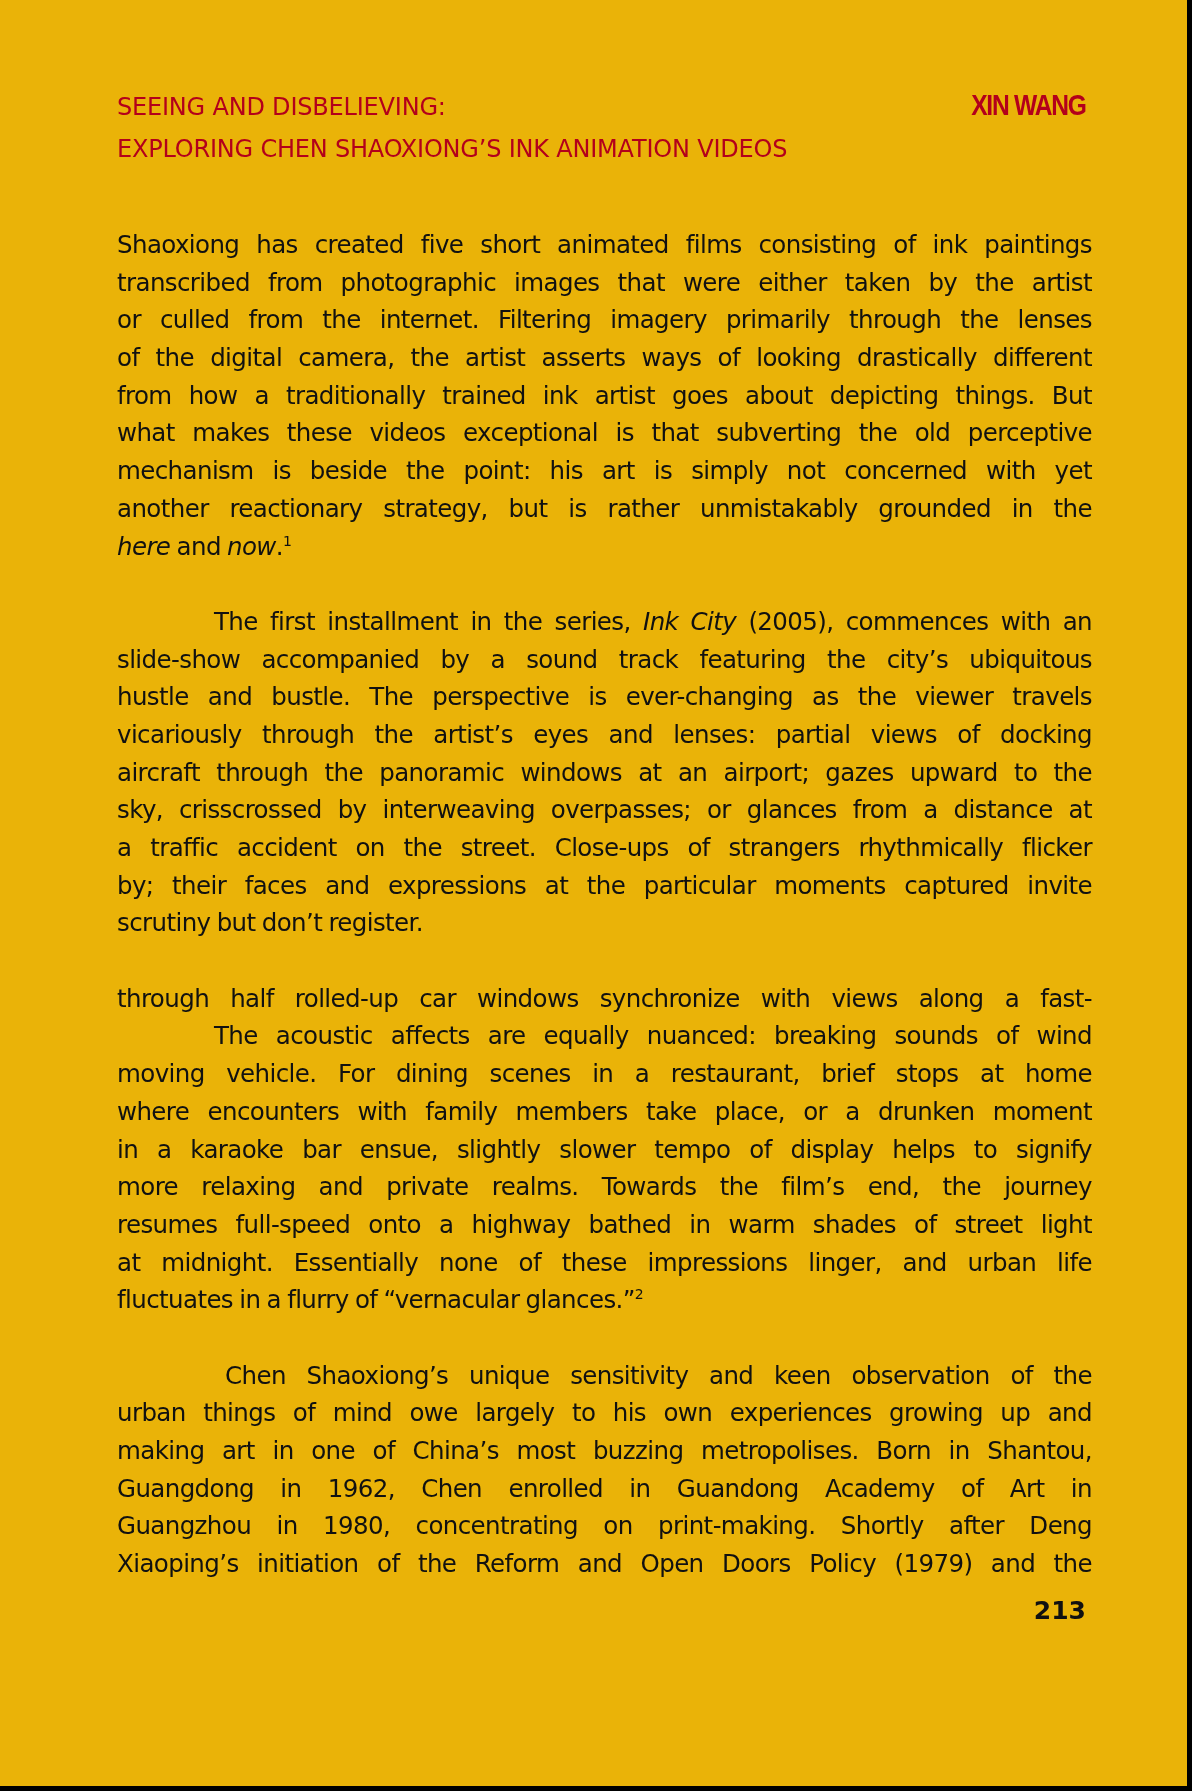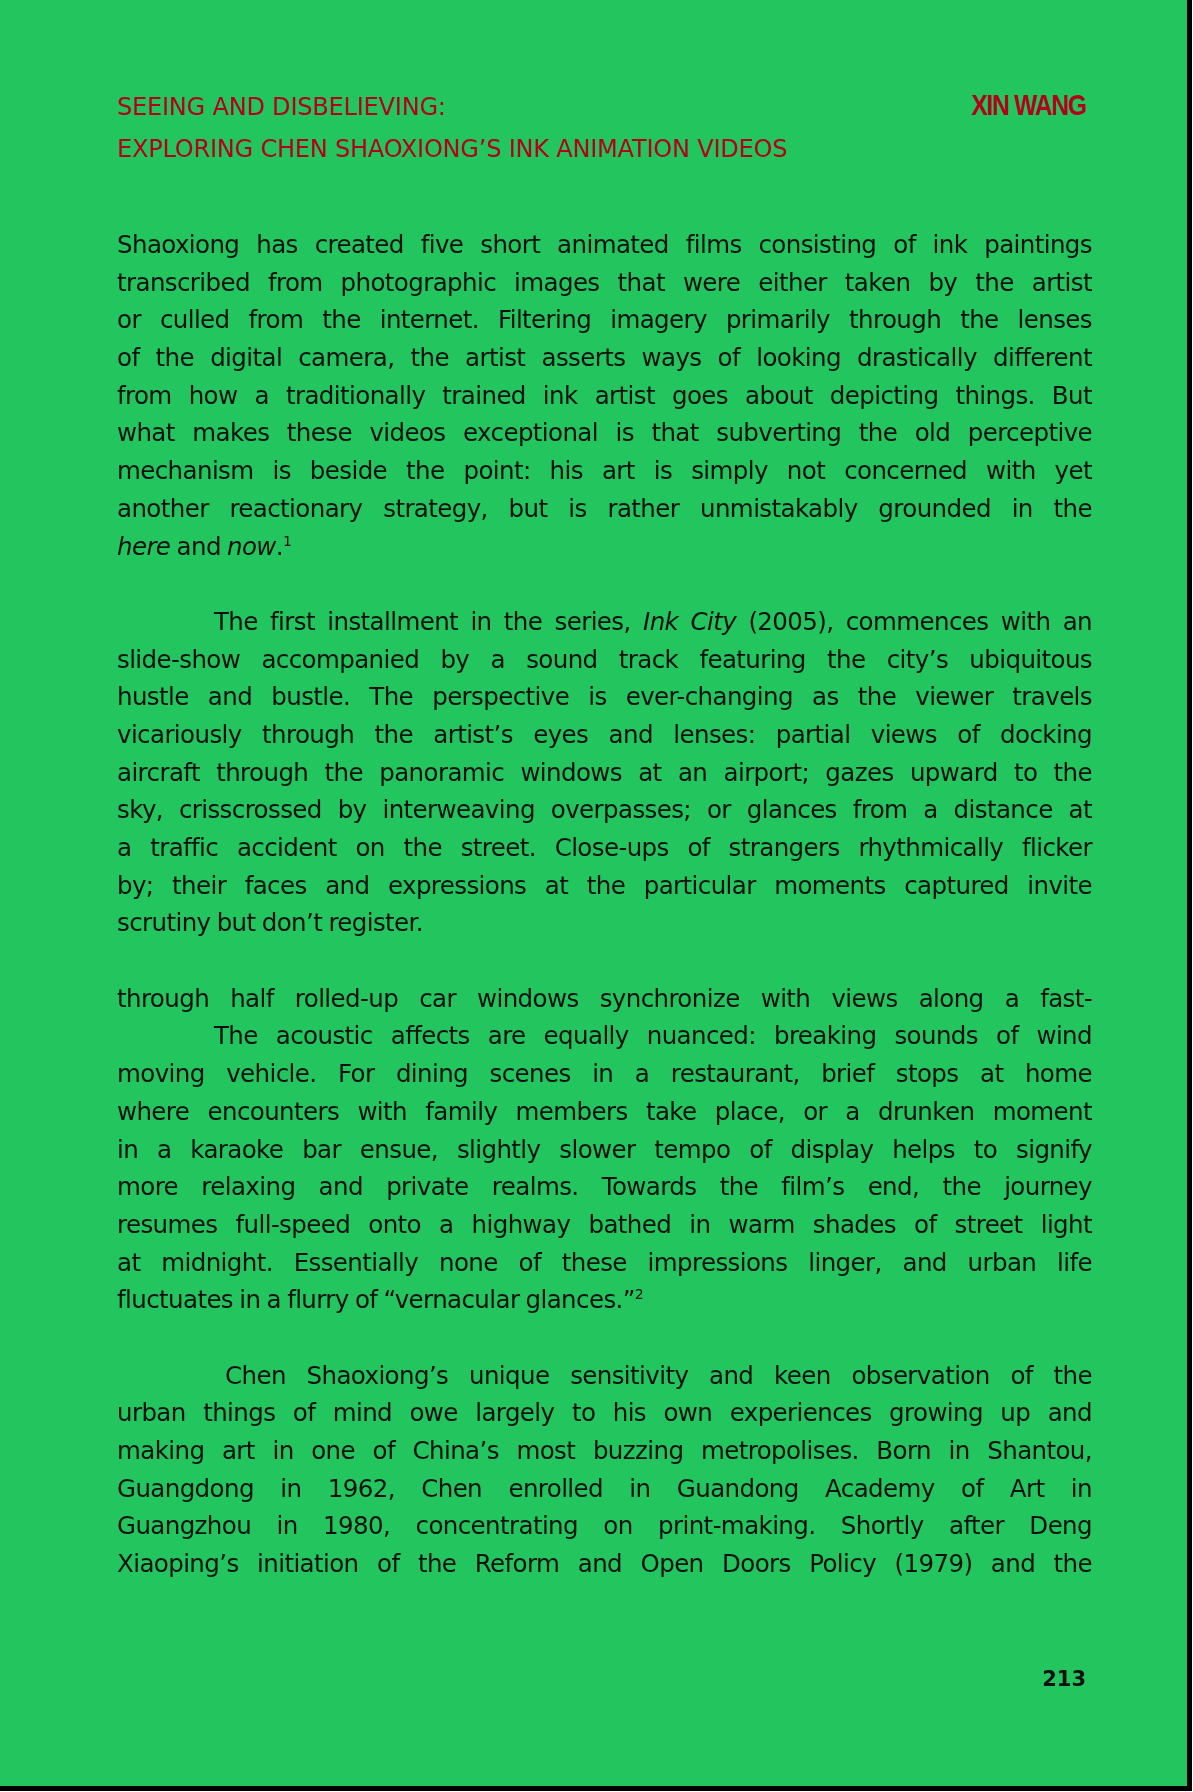--- a/index.html
+++ b/index.html
@@ -1,20 +1,20 @@
 <!DOCTYPE html>
 <html><head>
 <meta charset="utf-8">
 <style>
   html, body { margin: 0; padding: 0; background: #ffffff; }
   body { width: 1193px; height: 1792px; position: relative; overflow: hidden; }
   .page {
     position: absolute; left: 0; top: 0;
     width: 1187px; height: 1786px;
-    background: #22c55e;
+    background: #eab308;
     border-right: 5px solid #000000;
     border-bottom: 5px solid #000000;
   }
   .title-block {
     position: absolute; left: 117px; top: 86px;
     font-family: "DejaVu Sans", sans-serif;
     color: #b3001b;
     font-size: 24px;
     line-height: 42px;
     letter-spacing: -0.2px;
@@ -47,24 +47,24 @@
     overflow: visible;
     letter-spacing: -0.6px;
     word-spacing: -1px;
   }
   .line.last { text-align-last: left; }
   .line.indent { padding-left: 97px; }
   .line.indent2 { padding-left: 108px; }
   em { }
   sup { font-size: 14px; vertical-align: super; line-height: 0; }
   .page-number {
-    position: absolute; right: 101px; top: 1667px;
+    position: absolute; right: 101px; top: 1596px;
     font-family: "DejaVu Sans", sans-serif;
     font-weight: bold;
-    font-size: 21px;
+    font-size: 25px;
     color: #111111;
   }
 </style>
 </head>
 <body>
 
 <div class="page">
 
   <div class="title-block">
     <span class="title-line">SEEING AND DISBELIEVING:</span>

